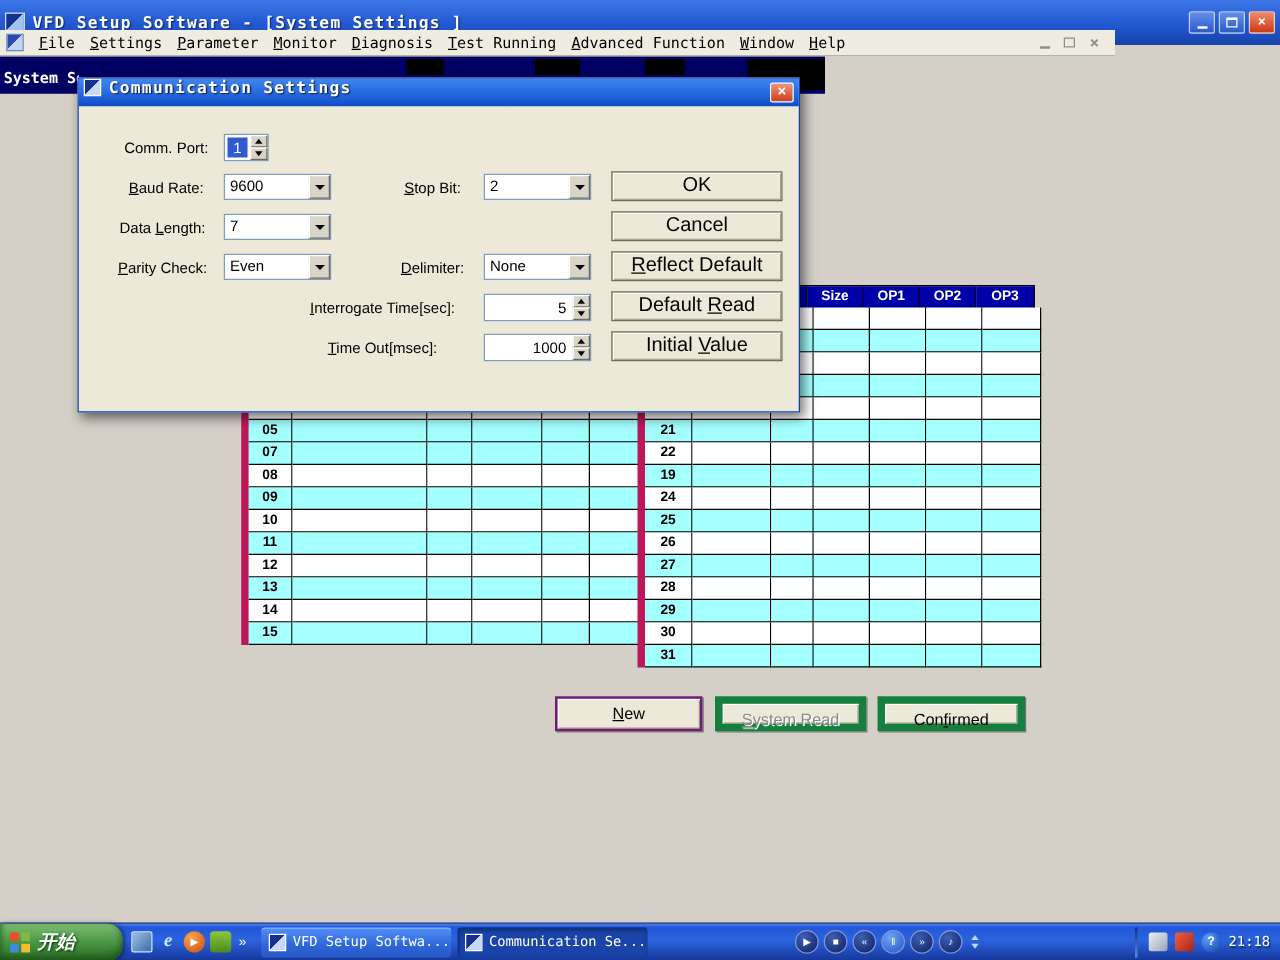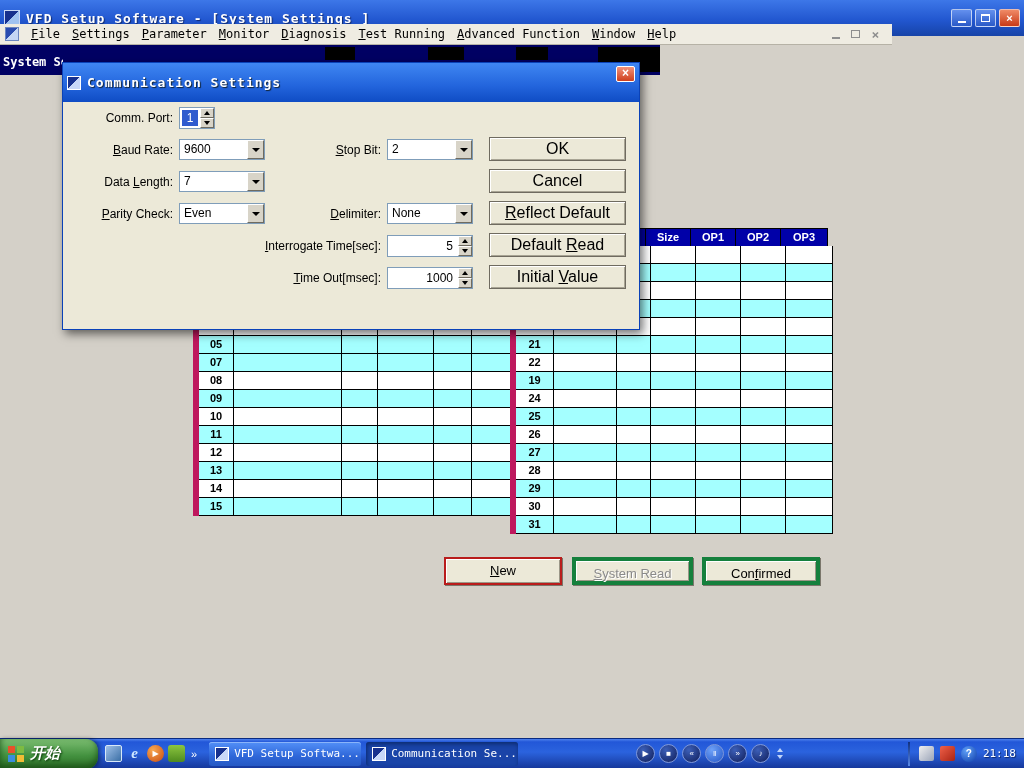--- a/index.html
+++ b/index.html
@@ -54,38 +54,38 @@
   .cyan .gcell{background:#A4FFFF}
   .white .gcell{background:#FFF}
   .selrow .gcell{background:#000;color:#fff}
   .num{font-weight:bold;text-align:center}
   .namec{padding-left:3px}
   .capc{text-align:right;padding-right:3px}
   .w35{width:35px}.w108{width:108px}.w36{width:36px}.w56{width:56px}.w38{width:38px}.w44{width:44px}
   .w63{width:63px}.w34{width:34px}.w45{width:45px}.w47{width:47px}
 
   
-  .act{position:absolute;height:28px;background:#ECE9D8;border:4px solid #15803d;text-align:center;
+  .act{position:absolute;height:28px;background:#ECE9D8;border:6px solid #15803d;text-align:center;
        line-height:26px;font-size:13px;z-index:2;
        box-shadow:inset 1px 1px 0 #fff,inset -1px -1px 0 #9B9788,1px 1px 0 #7A766B}
-  .act.default{border:2px solid #b91c1c;line-height:24px}
+  .act.default{border:2px solid #701a75;line-height:24px}
   .act.disabled{color:#8A8A8A;text-shadow:1px 1px 0 #fff}
 
   
   .dialog{position:absolute;left:62px;top:62px;width:578px;height:268px;background:#ECE9D8;
           border:1px solid #0A42B8;box-shadow:3px 4px 9px rgba(0,0,0,.55);z-index:5}
-  .dtitle{position:absolute;left:0;top:0;right:0;height:39px;
+  .dtitle{position:absolute;left:0;top:0;right:0;height:22px;
           background:linear-gradient(180deg,#3F86F2 0%,#2264DC 60%,#0F4CC4 100%);
-          display:flex;align-items:center;padding:0 4px;color:#fff;
+          display:flex;padding:0 4px;color:#fff;
           font-family:"DejaVu Sans Mono",monospace;font-weight:bold;font-size:13px;letter-spacing:1px;text-shadow:1px 1px 1px #123}
   .dicon{width:14px;height:14px;margin-right:6px;background:linear-gradient(135deg,#16308E 48%,#C8D8F8 48%);border:1px solid #fff;flex:none}
   .dclose{position:absolute;right:4px;top:3px;width:19px;height:16px;border-radius:2px;
           background:linear-gradient(180deg,#F2927A,#CE3F1D);border:1px solid #fff;
           color:#fff;font-size:12px;font-weight:bold;text-align:center;line-height:13px}
-  .dlabel{position:absolute;font-size:12px;text-align:right;white-space:nowrap}
+  .dlabel{position:absolute;font-size:12px;text-align:center;white-space:nowrap}
   .combo{position:absolute;width:86px;height:21px;background:#fff;border:1px solid #7F9DB9;font-size:12px}
   .cval{position:absolute;left:4px;top:2px}
   .carrow{position:absolute;right:0;top:0;bottom:0;width:17px;background:#D8D4C8;
           border:1px solid;border-color:#FFF #6F6B60 #6F6B60 #FFF;display:flex;align-items:center;justify-content:center}
   .tri-down{width:0;height:0;border-left:4px solid transparent;border-right:4px solid transparent;border-top:4px solid #000}
   .tri-up{width:0;height:0;border-left:3px solid transparent;border-right:3px solid transparent;border-bottom:4px solid #000}
   .tri-dn{width:0;height:0;border-left:3px solid transparent;border-right:3px solid transparent;border-top:4px solid #000}
   .spinfield{position:absolute;height:22px;background:#fff;border:1px solid #7F9DB9;font-size:12px}
   .sval{position:absolute;right:19px;top:3px}
   .selval{position:absolute;left:2px;top:2px;bottom:2px;width:16px;background:#2F5BCE;color:#fff;text-align:center;line-height:16px}

